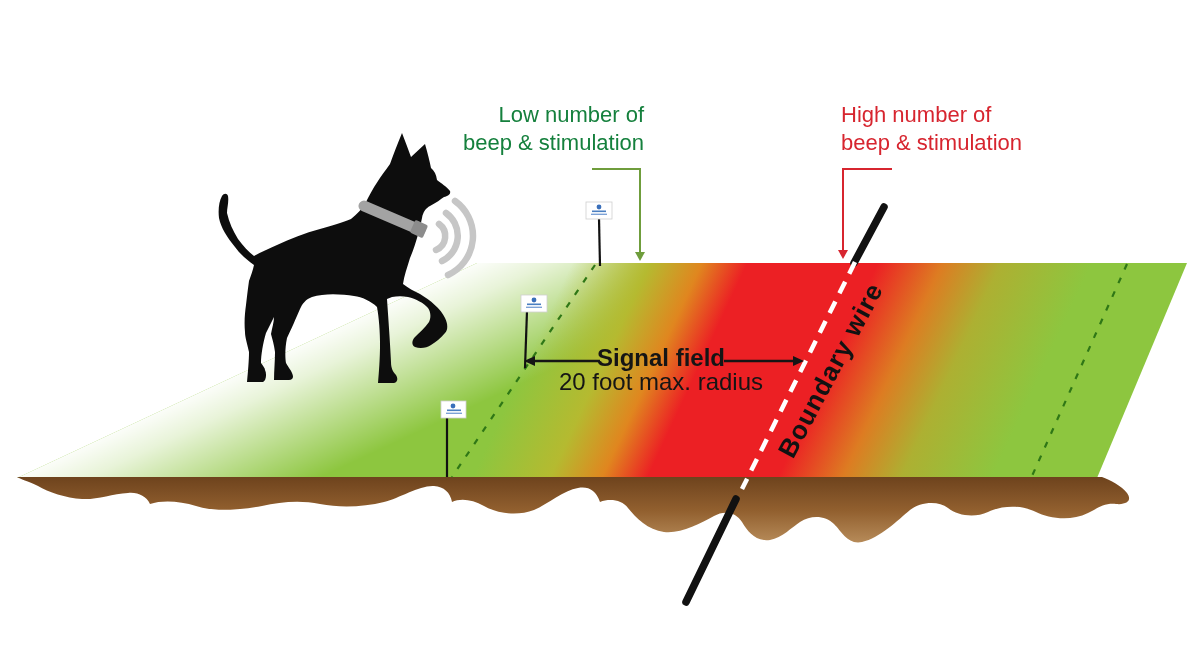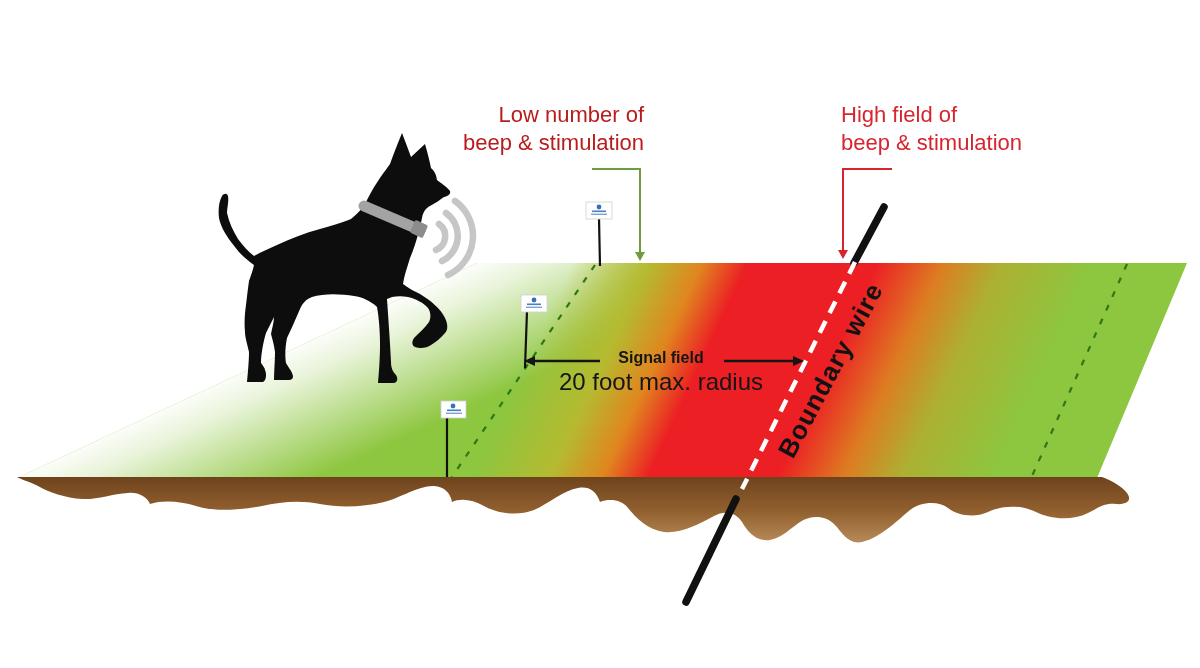--- a/index.html
+++ b/index.html
@@ -29,24 +29,24 @@
       #e0861f 54%,
       #ec2024 57.5%,
       #ec2024 67.5%,
       #dd7c22 72.5%,
       #adb032 77%,
       rgba(141,198,63,0) 84%);
   }
   .layer{position:absolute;left:0;top:0;width:1200px;height:668px;}
   
   .lbl{position:absolute;line-height:28px;font-size:22px;font-weight:500;z-index:5;}
-  .lbl-low{left:384px;top:101px;width:260px;text-align:right;color:#b91c1c;}
+  .lbl-low{left:384px;top:101px;width:260px;text-align:right;color:#15803d;}
   .lbl-high{left:841px;top:101px;width:260px;text-align:left;color:#d7252f;}
   .lbl-signal{left:551px;top:345px;width:220px;text-align:center;color:#151515;}
-  .lbl-signal .t1{font-size:16px;font-weight:600;line-height:26px;}
+  .lbl-signal .t1{font-size:24px;font-weight:600;line-height:26px;}
   .lbl-signal .t2{font-size:24px;font-weight:400;line-height:22px;}
   .lbl-wire{
     left:719px;top:354px;width:230px;height:36px;text-align:center;
     color:#121212;font-size:26px;font-weight:600;letter-spacing:1px;
     transform:rotate(-62deg);transform-origin:50% 50%;
   }
 </style>
 </head>
 <body>
 
@@ -175,21 +175,21 @@
       <path d="M 455 201 A 43 43 0 0 1 448 275"></path>
     </g>
   </svg>
 
   <div class="lbl lbl-low">
     <div>Low number of</div>
     <div>beep &amp; stimulation</div>
   </div>
 
   <div class="lbl lbl-high">
-    <div>High field of</div>
+    <div>High number of</div>
     <div>beep &amp; stimulation</div>
   </div>
 
   <div class="lbl lbl-signal">
     <div class="t1">Signal field</div>
     <div class="t2">20 foot max. radius</div>
   </div>
 
   <div class="lbl lbl-wire">Boundary wire</div>
 </div>

